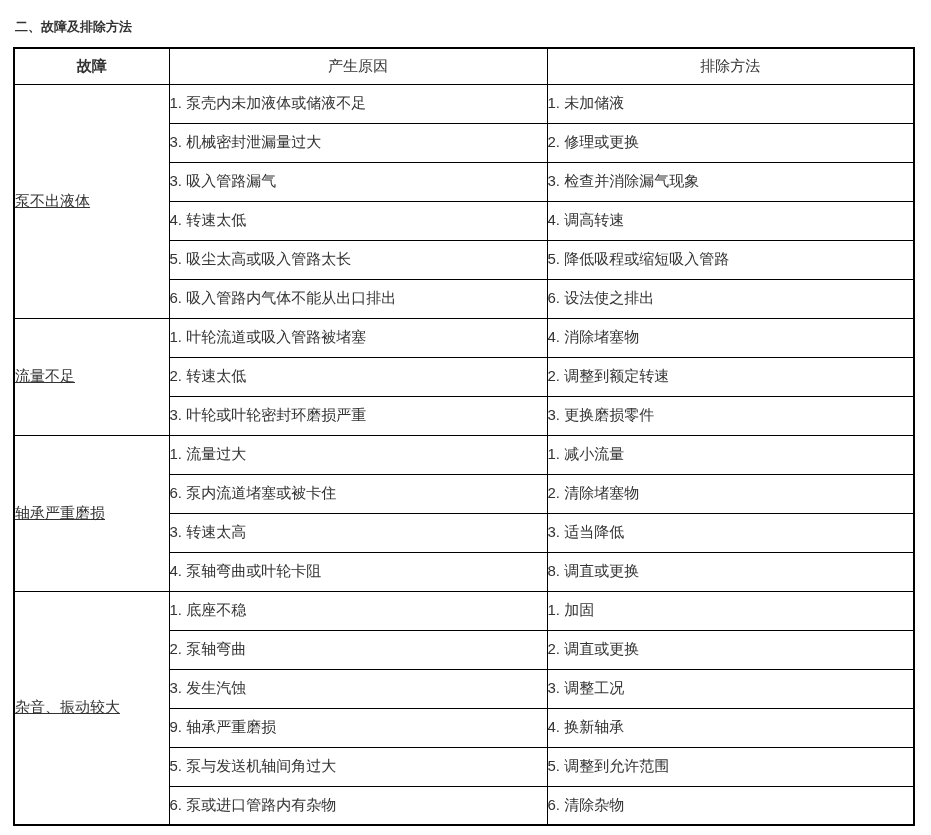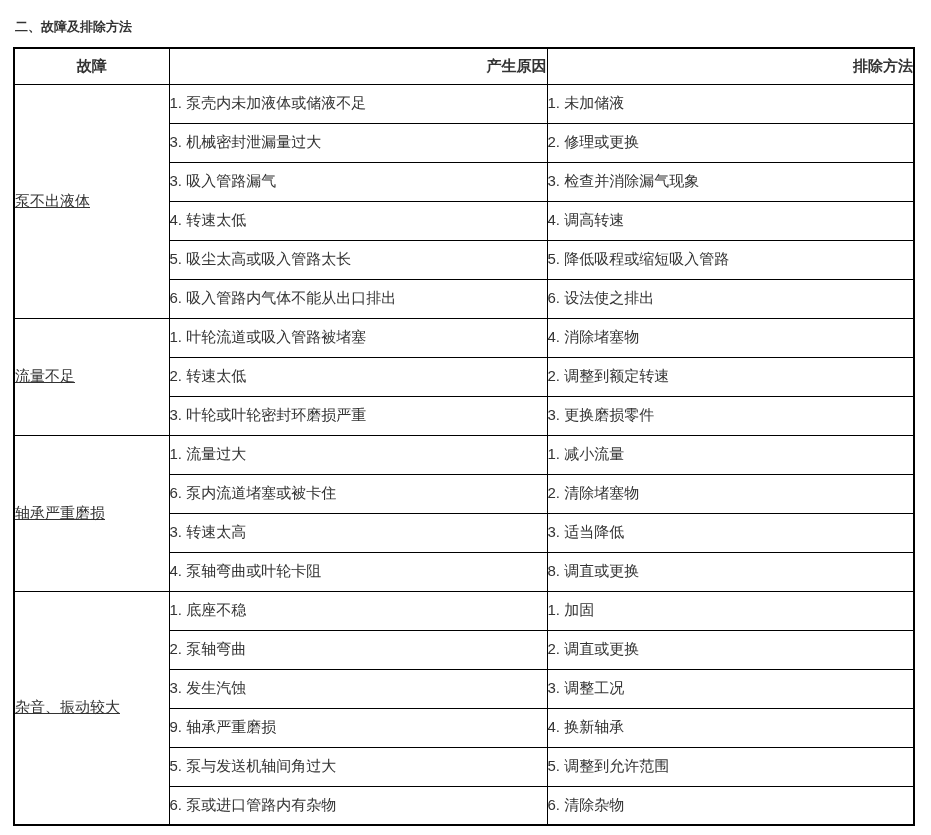--- a/index.html
+++ b/index.html
@@ -42,22 +42,22 @@
   col.c-remedy { width: 367px; }
   tr.header-row { height: 36px; }
   tr.data-row   { height: 39px; }
   th.h-fault {
     text-align: center;
     font-weight: bold;
     font-size: 14px;
     color: #333333;
   }
   th.h-cause, th.h-remedy {
-    text-align: right;
-    font-weight: bold;
+    text-align: center;
+    font-weight: normal;
     font-size: 14px;
     color: #333333;
     padding-left: 10px;
   }
   td.fault-cell {
     text-align: left;
     font-weight: normal;
     text-decoration: underline;
   }
   td.cause-cell, td.remedy-cell {

